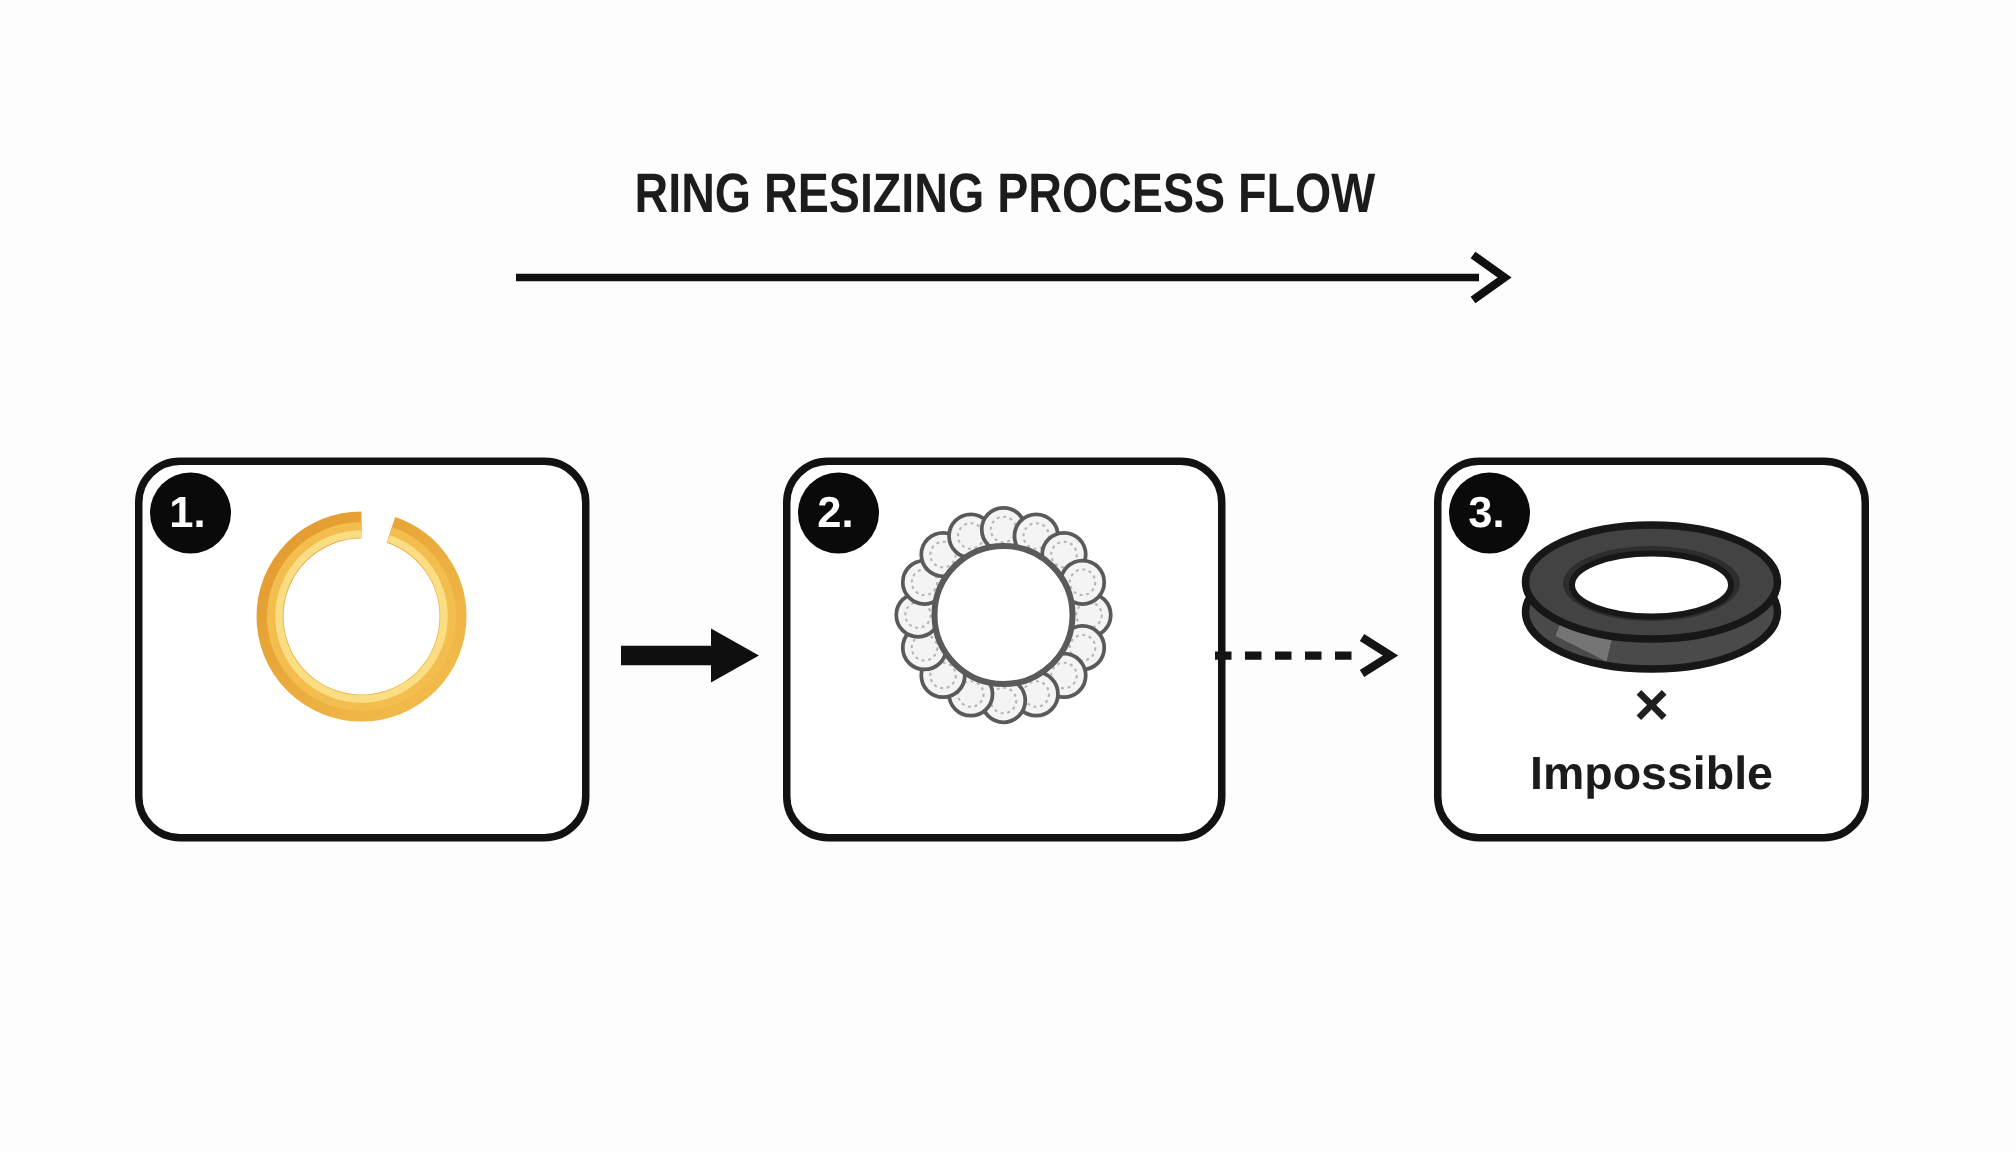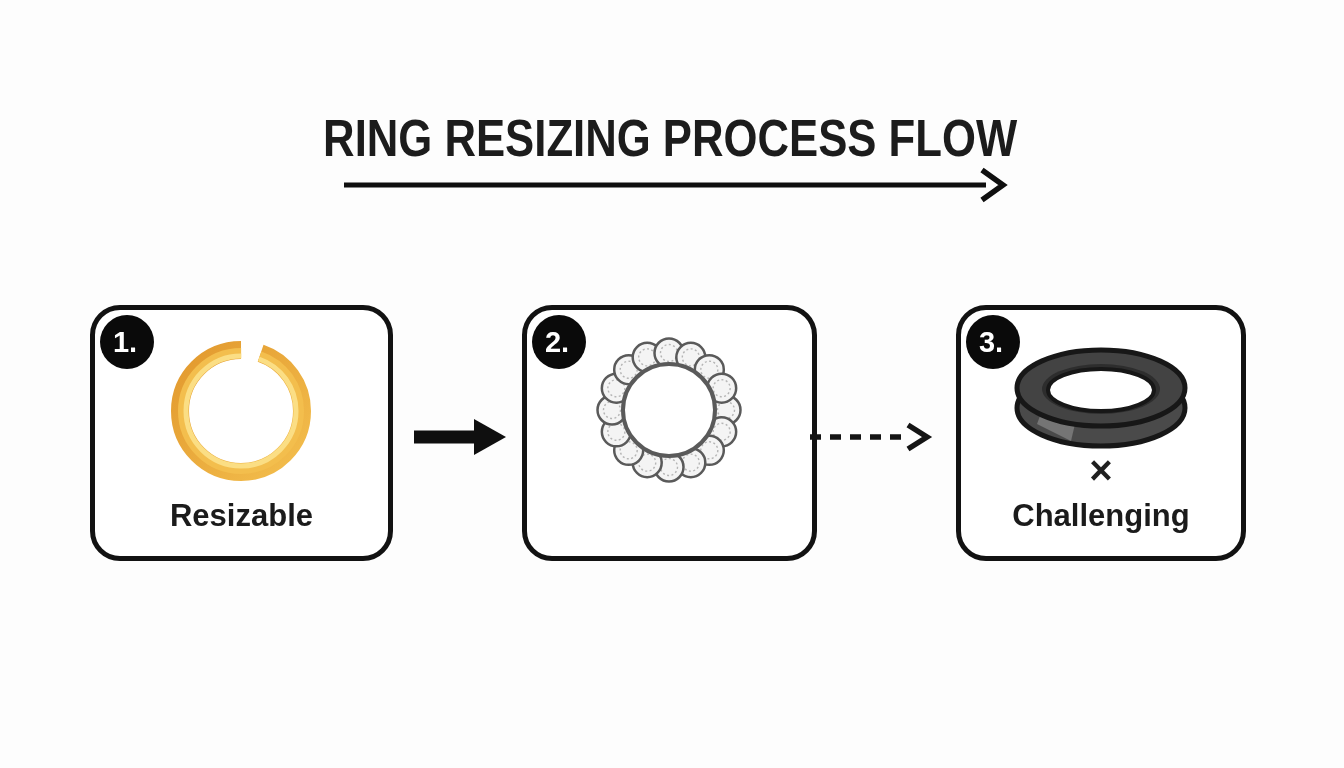--- a/index.html
+++ b/index.html
@@ -14,21 +14,21 @@
     font-family:"Liberation Sans","DejaVu Sans",sans-serif;
     color:var(--ink);
     position:relative;
   }
   .stage{position:absolute;left:0;top:0;width:1344px;height:768px;}
 
   
   .title{
     position:absolute;left:0;top:108px;width:1340px;
     text-align:center;
-    font-size:52px;font-weight:bold;
+    font-size:37px;font-weight:bold;
     color:#1c1c1c;
     letter-spacing:0px;
     white-space:nowrap;
   }
   .title .squeeze{display:inline-block;transform:scaleX(0.84);transform-origin:center;}
   .header-arrow{position:absolute;left:336px;top:163px;}
 
   
   .step-box{
     position:absolute;top:305px;height:256px;
@@ -102,21 +102,20 @@
       <defs>
         <linearGradient id="goldGrad" x1="0" y1="0" x2="1" y2="1">
           <stop offset="0" class="stop-gold-dark"></stop>
           <stop offset="1" class="stop-gold-mid"></stop>
         </linearGradient>
       </defs>
       <circle cx="80" cy="80" r="61" fill="none" stroke="url(#goldGrad)" stroke-width="18" stroke-dasharray="287 20"></circle>
       <circle cx="80" cy="80" r="58" fill="none" class="gold-mid" stroke-width="10" stroke-dasharray="273 19"></circle>
       <circle cx="80" cy="80" r="55" fill="none" class="gold-light" stroke-width="5" stroke-dasharray="259 18" opacity="0.95"></circle>
     </svg>
-    <div class="step-label">Resizable</div>
   </div>
 
   <svg class="connector connector-solid" width="100" height="48" viewBox="0 0 100 48">
     <rect x="6" y="17.5" width="61" height="13" fill="#0f0f0f"></rect>
     <polygon points="66,6 98,24 66,42" fill="#0f0f0f"></polygon>
   </svg>
 
   <div class="step-box box-2">
     <div class="badge">2.</div>
     <svg class="icon-wrap" width="150" height="150" viewBox="0 0 150 150">
@@ -167,16 +166,16 @@
   <div class="step-box box-3">
     <div class="badge">3.</div>
     <svg class="icon-wrap" width="180" height="110" viewBox="0 0 180 110">
       <ellipse cx="90" cy="64" rx="84" ry="38" class="dark-side" stroke="#171717" stroke-width="5"></ellipse>
       <polygon points="26,80 60,97 64,80 32,64" fill="#7d7d7d" opacity="0.85"></polygon>
       <ellipse cx="90" cy="44" rx="84" ry="38" class="dark-top" stroke="#171717" stroke-width="5"></ellipse>
       <ellipse cx="90" cy="45" rx="59" ry="25" class="dark-bevel"></ellipse>
       <ellipse cx="90" cy="46" rx="53" ry="21" fill="#ffffff" stroke="#171717" stroke-width="4"></ellipse>
     </svg>
     <div class="fail-marker">×</div>
-    <div class="step-label">Challenging</div>
+    <div class="step-label">Impossible</div>
   </div>
 
 </div>
 
 </body></html>

